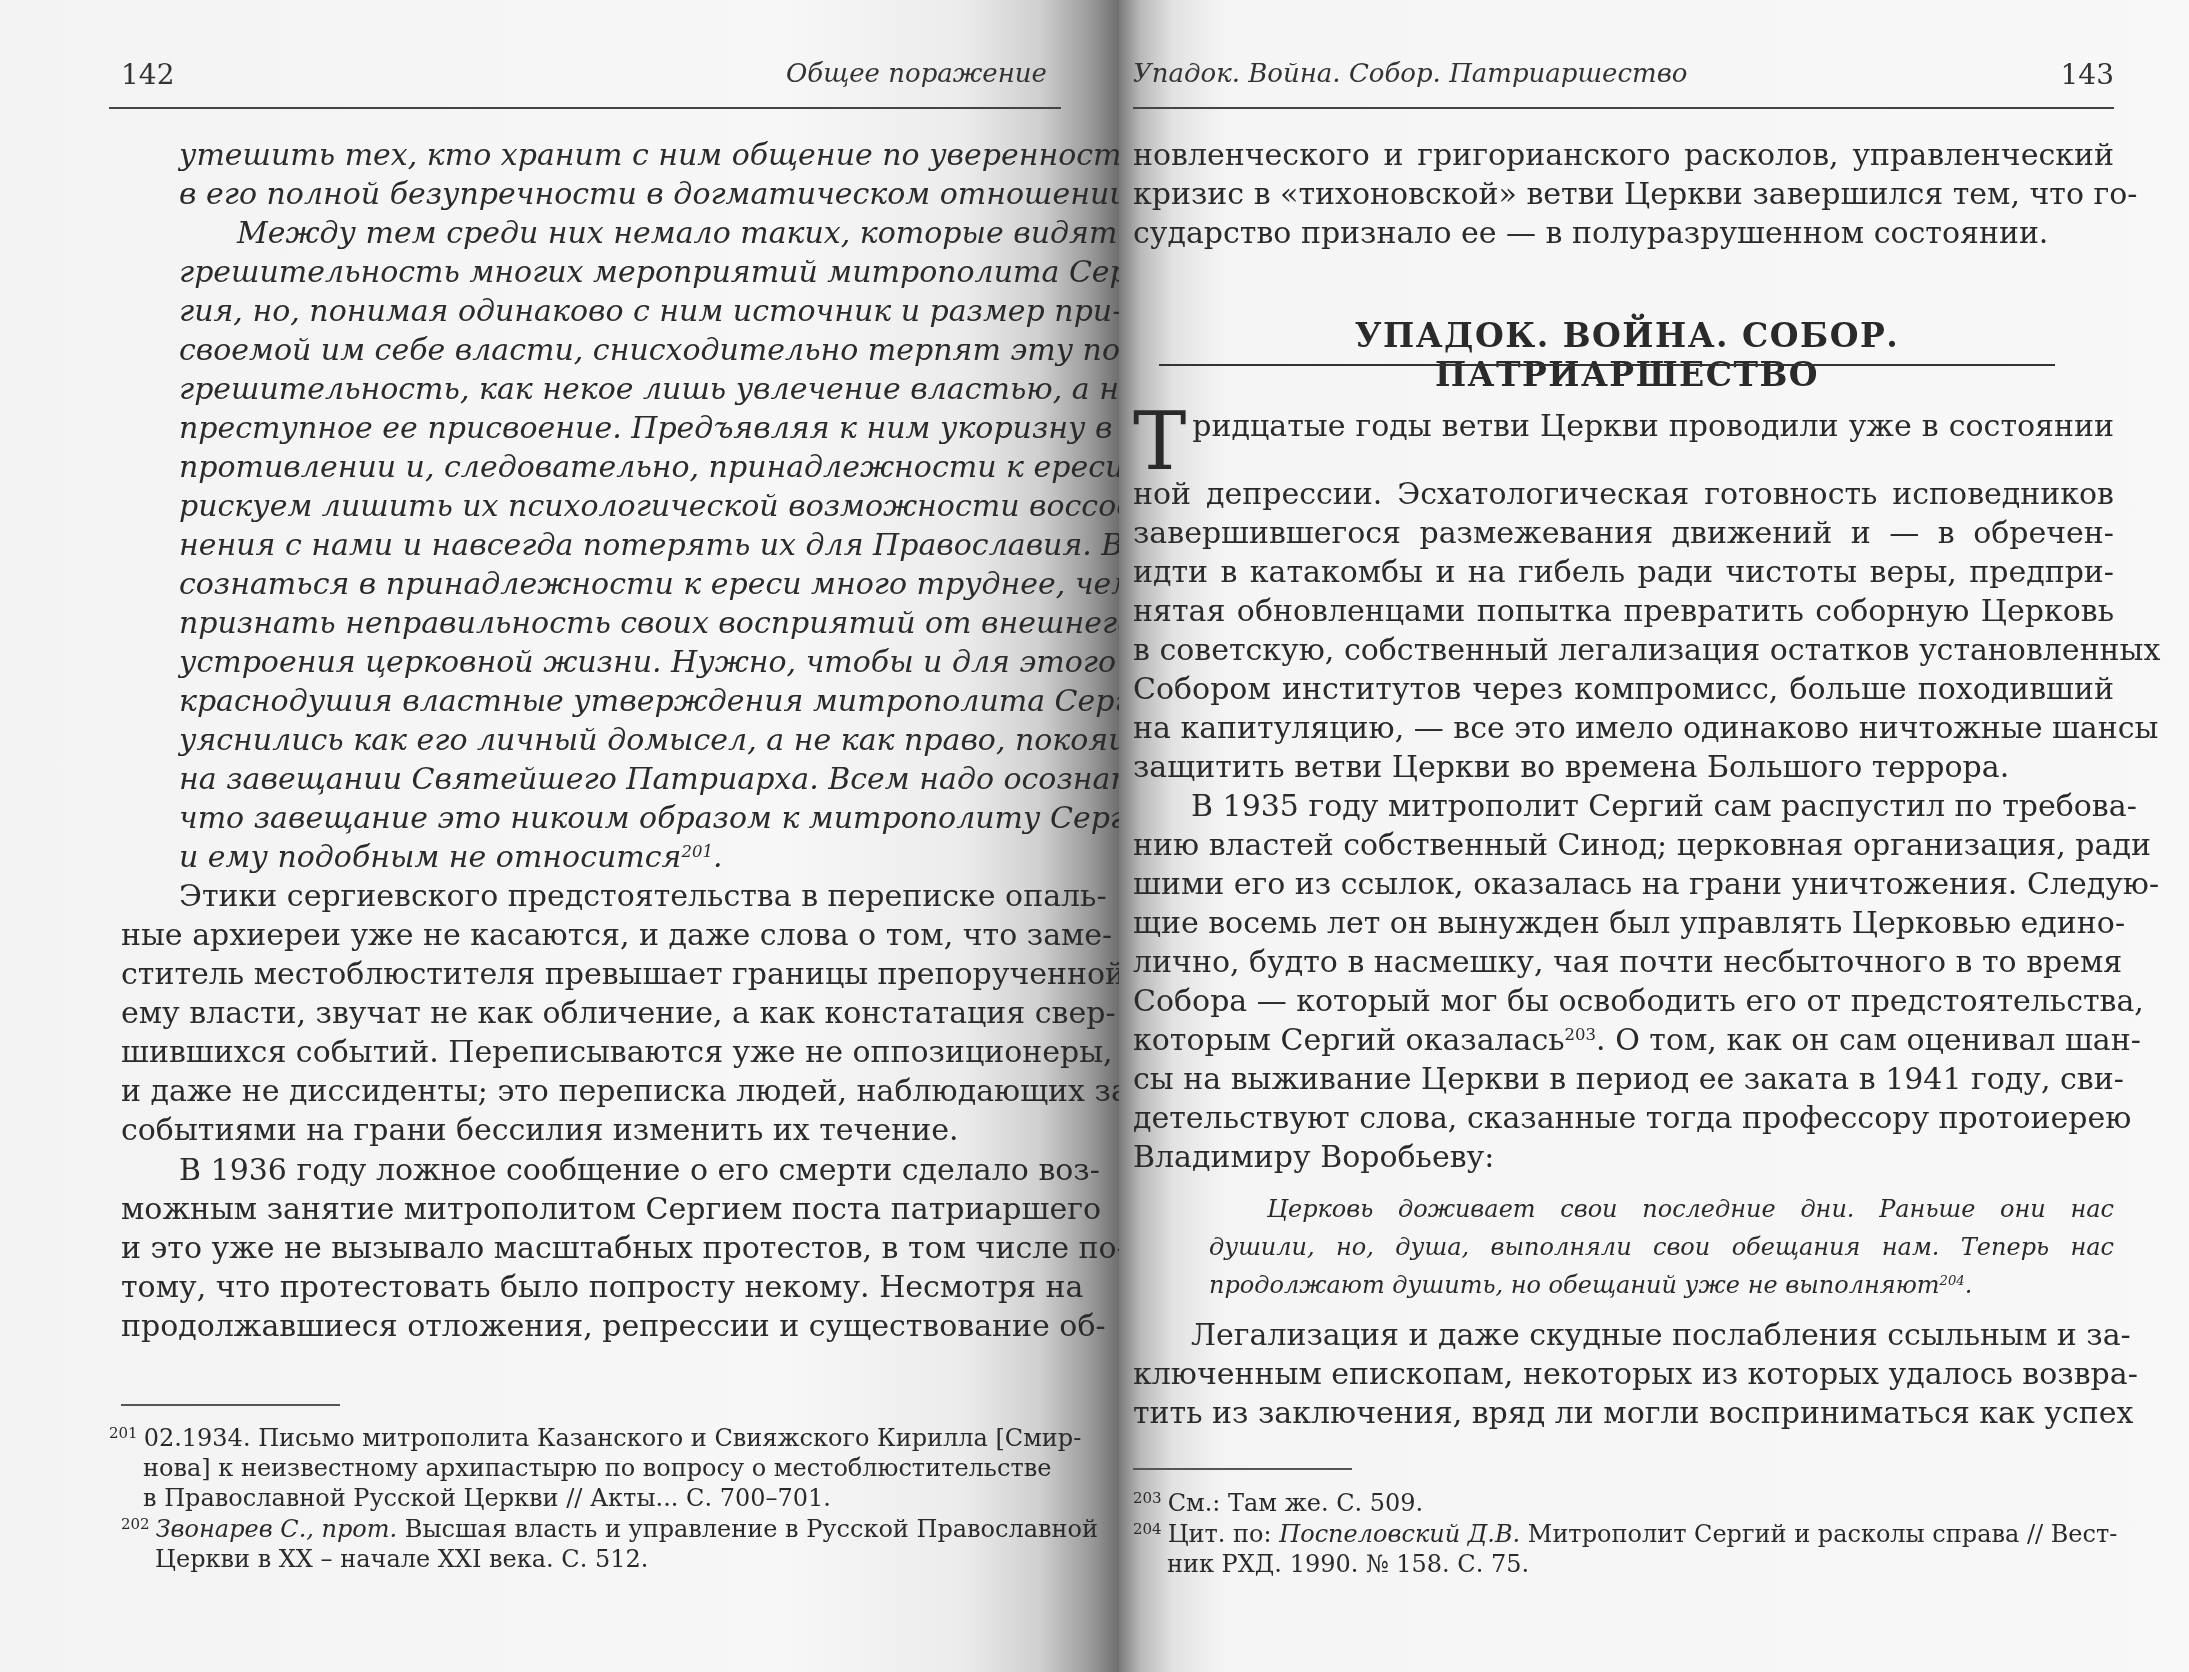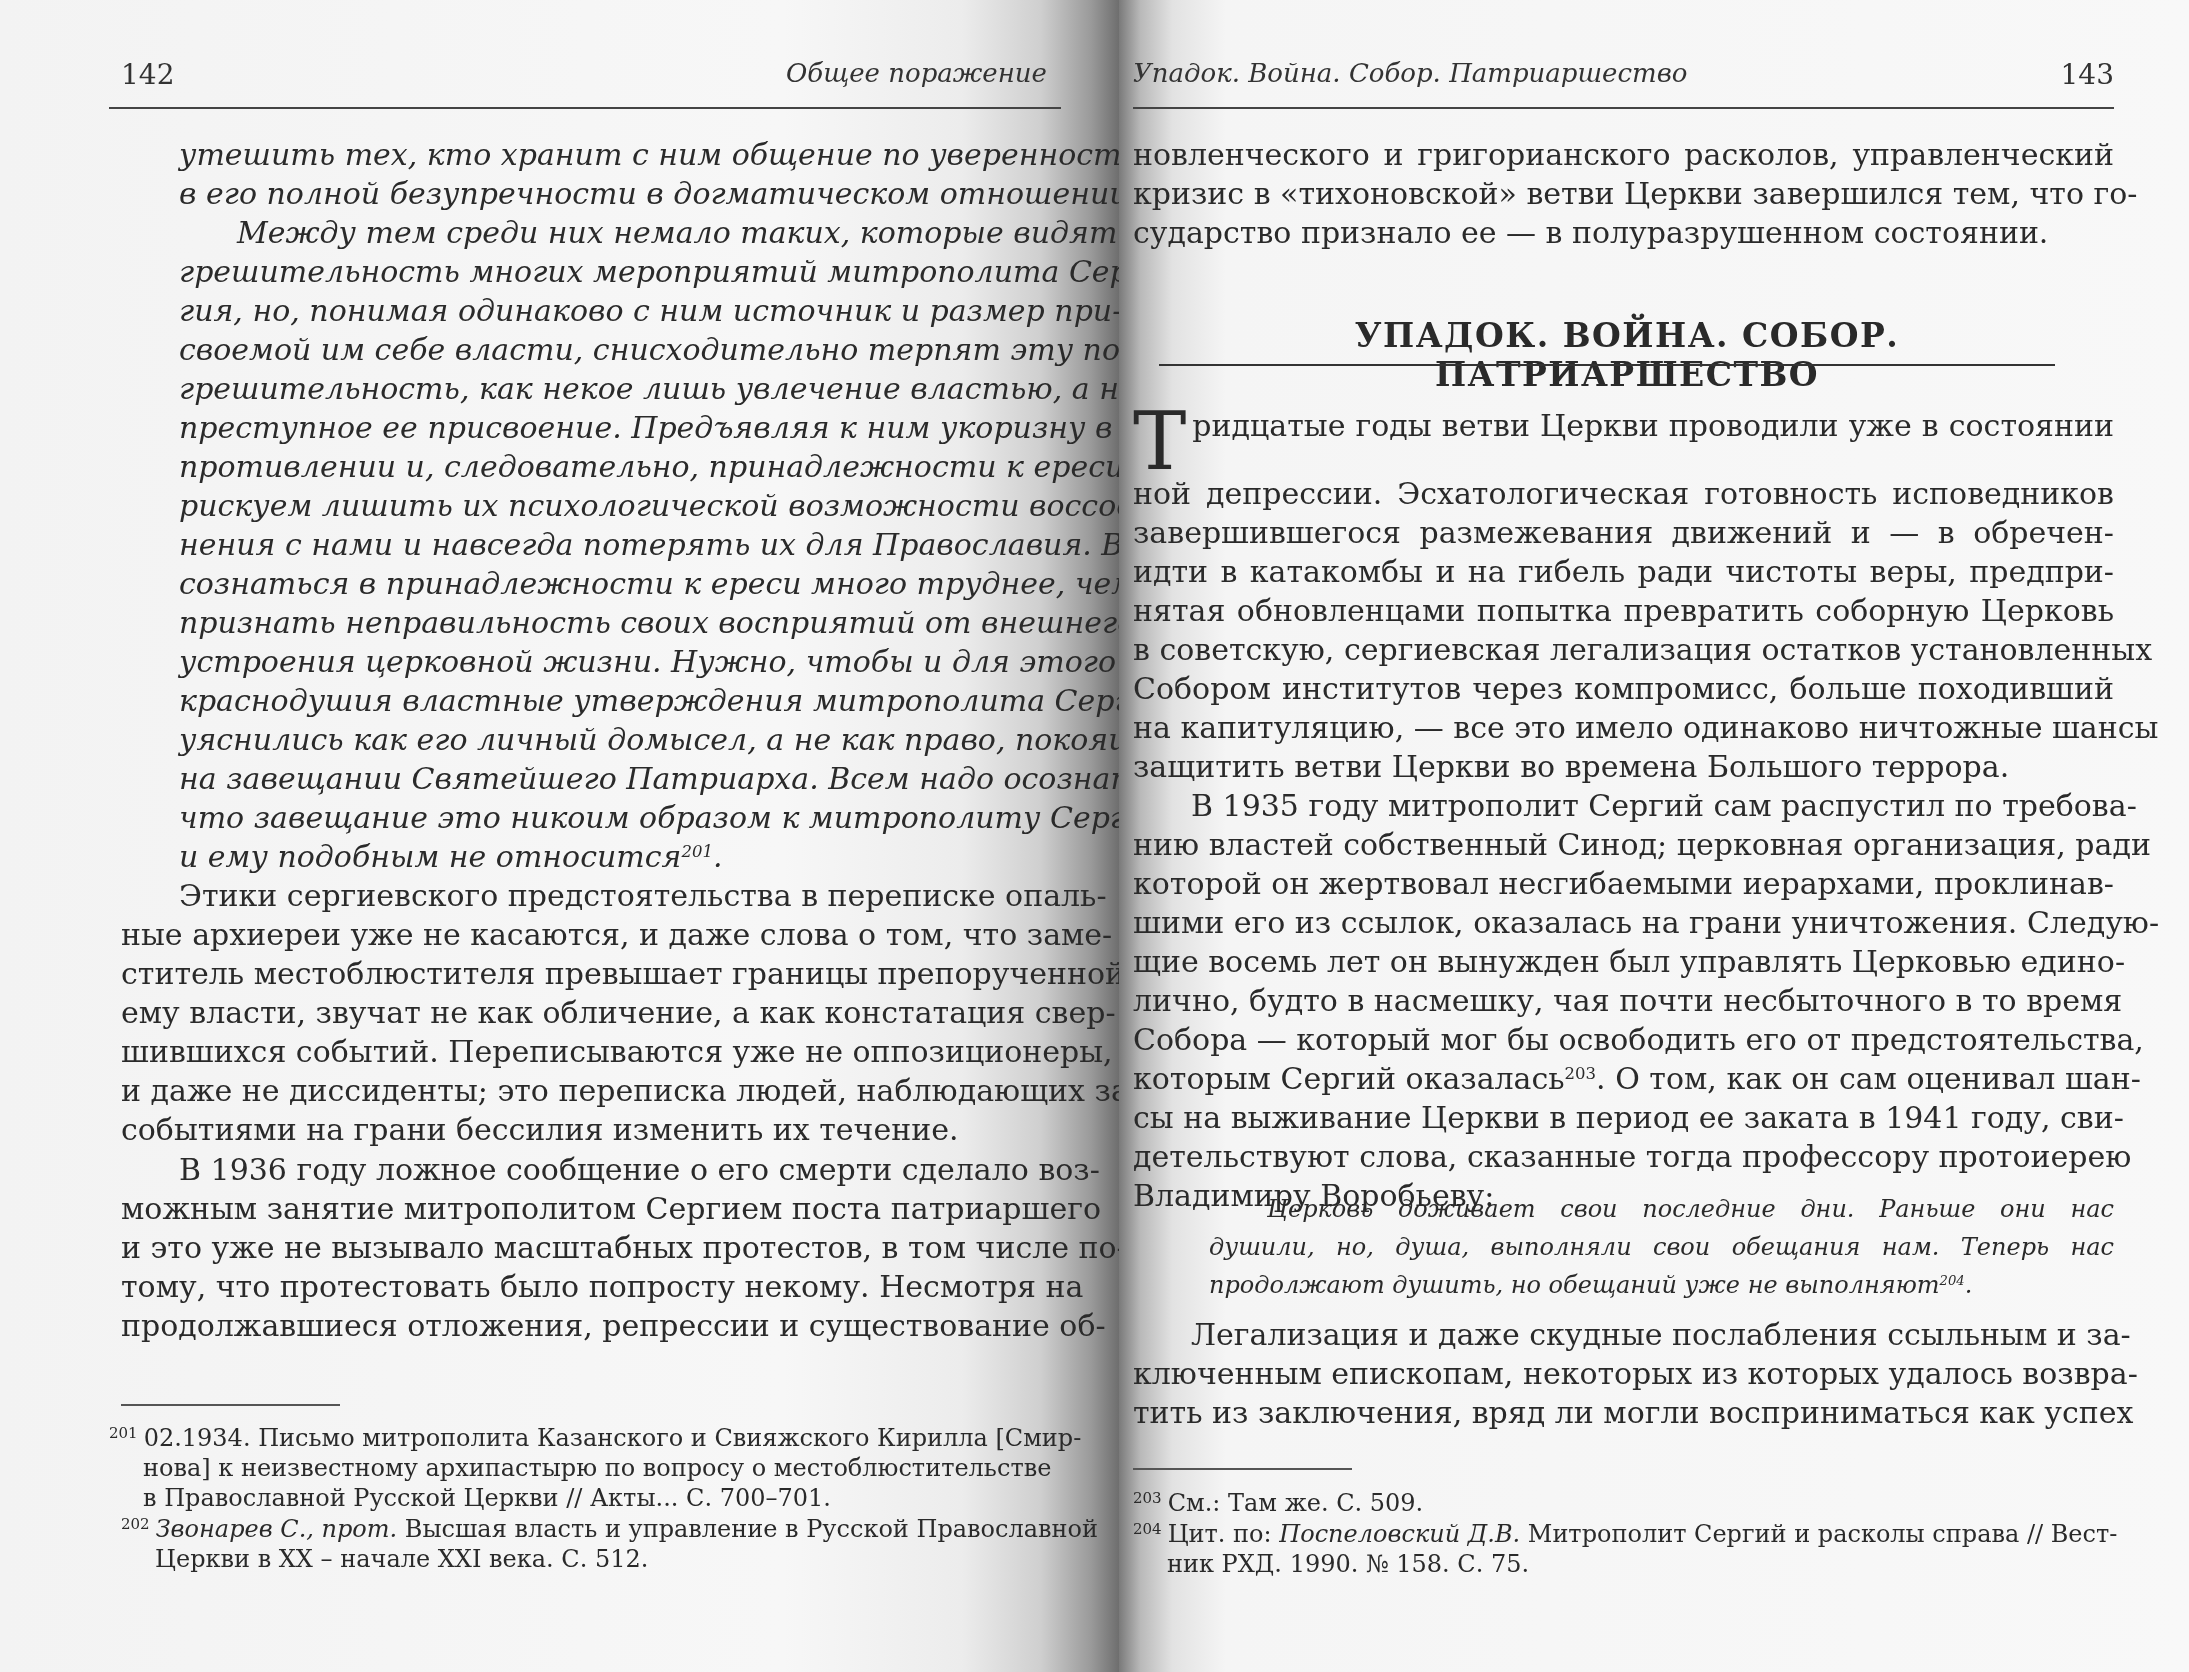--- a/index.html
+++ b/index.html
@@ -140,28 +140,27 @@
     <div class="heading">УПАДОК. ВОЙНА. СОБОР. ПАТРИАРШЕСТВО</div>
     <div class="heading-rule"></div>
 
     <div class="text" style="top:406px;">
       <span class="dropcap">Т</span>
       <span class="line">ридцатые годы ветви Церкви проводили уже в состоянии</span>
       <span class="line" style="clear:left;">ной депрессии. Эсхатологическая готовность исповедников</span>
       <span class="line">завершившегося размежевания движений и — в обречен-</span>
       <span class="line">идти в катакомбы и на гибель ради чистоты веры, предпри-</span>
       <span class="line">нятая обновленцами попытка превратить соборную Церковь</span>
-      <span class="line">в советскую, сергиевская легализация остатков установленных</span>
+      <span class="line">в советскую, собственный легализация остатков установленных</span>
       <span class="line">Собором институтов через компромисс, больше походивший</span>
       <span class="line">на капитуляцию, — все это имело одинаково ничтожные шансы</span>
       <span class="line last">защитить ветви Церкви во времена Большого террора.</span>
 
       <span class="line indent">В 1935 году митрополит Сергий сам распустил по требова-</span>
       <span class="line">нию властей собственный Синод; церковная организация, ради</span>
-      <span class="line">которой он жертвовал несгибаемыми иерархами, проклинав-</span>
       <span class="line">шими его из ссылок, оказалась на грани уничтожения. Следую-</span>
       <span class="line">щие восемь лет он вынужден был управлять Церковью едино-</span>
       <span class="line">лично, будто в насмешку, чая почти несбыточного в то время</span>
       <span class="line">Собора — который мог бы освободить его от предстоятельства,</span>
       <span class="line"><span>которым Сергий оказалась</span><sup>203</sup><span>. О том, как он сам оценивал шан-</span></span>
       <span class="line">сы на выживание Церкви в период ее заката в 1941 году, сви-</span>
       <span class="line">детельствуют слова, сказанные тогда профессору протоиерею</span>
       <span class="line last">Владимиру Воробьеву:</span>
     </div>
 

